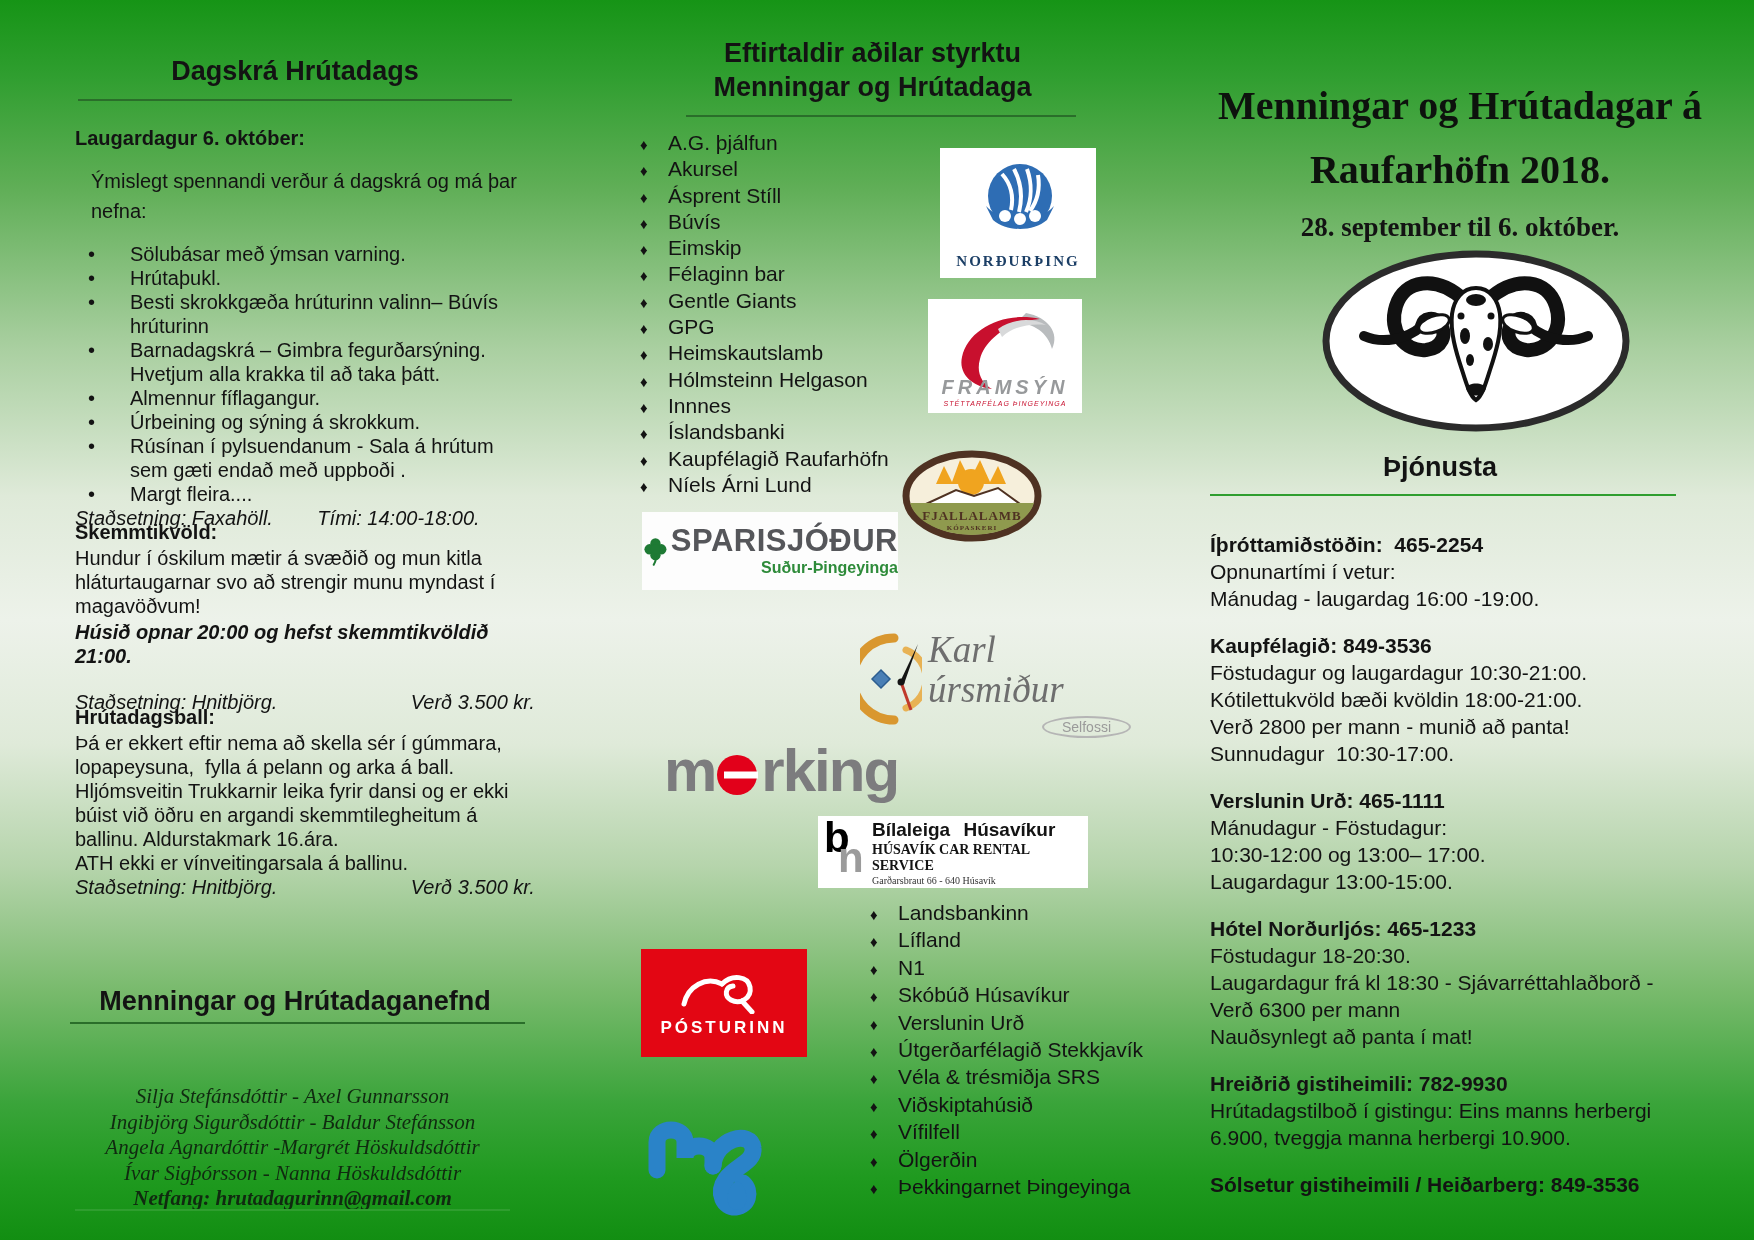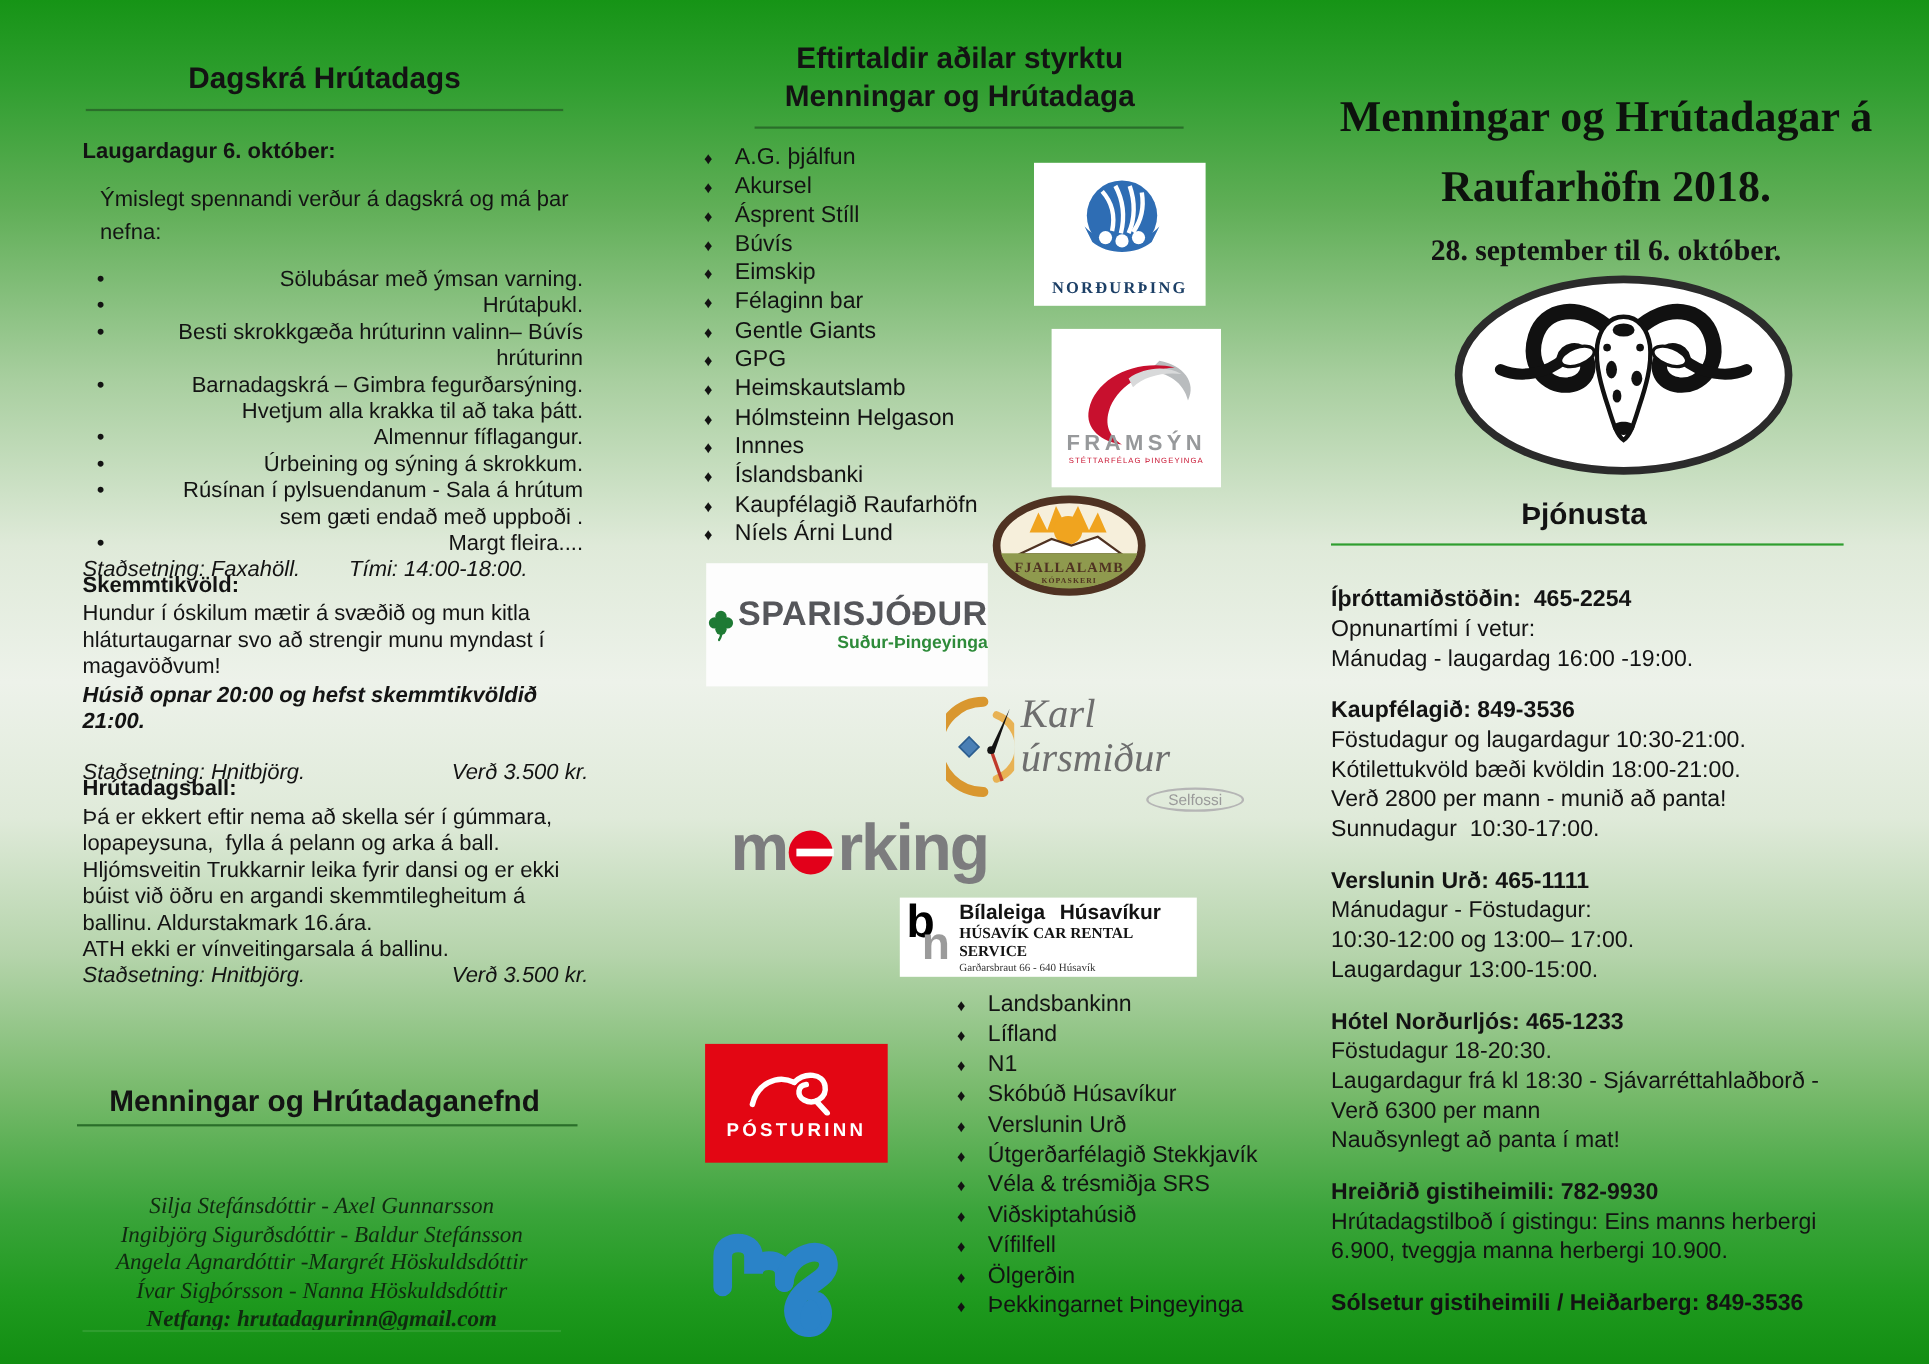--- a/index.html
+++ b/index.html
@@ -21,21 +21,21 @@
   .rule.bright{background:#2f9e2f;}
 
   
   .left-title{left:60px;top:56px;width:470px;text-align:center;font-size:27px;font-weight:bold;}
   .block{left:75px;width:462px;font-size:20px;line-height:24px;}
   .blk-a{top:126px;}
   .blk-b{top:520px;}
   .blk-c{top:705px;}
   .b-head{font-weight:bold;margin:0 0 6px 0;}
   .intro{line-height:30px;width:450px;margin:16px;}
-  ul.dotlist{margin:4px 0 0 0;padding:0 0 0 55px;list-style:none;width:400px;text-align:right;}
+  ul.dotlist{margin:4px 0 0 0;padding:0 0 0 55px;list-style:none;width:400px;}
   ul.dotlist li{position:relative;}
   ul.dotlist li::before{content:"•";position:absolute;left:-42px;}
   .ital{font-style:italic;}
   .bold-ital{font-weight:bold;font-style:italic;}
   .loc-line{margin-top:0;}
   .gap-top{margin-top:22px;}
   .committee-title{left:60px;top:986px;width:470px;text-align:center;font-size:27px;font-weight:bold;}
   .names{left:60px;top:1084px;width:465px;text-align:center;
          font-family:"Liberation Serif",serif;font-style:italic;
          font-size:21px;line-height:25.5px;color:#102a10;}
@@ -44,23 +44,23 @@
   
   .mid-title{left:600px;top:36px;width:545px;text-align:center;font-size:27px;font-weight:bold;line-height:34px;}
   ul.diamondlist{position:absolute;margin:0;padding:0 0 0 40px;list-style:none;font-size:21px;}
   ul.diamondlist li{position:relative;}
   ul.diamondlist li::before{content:"♦";position:absolute;left:-28px;font-size:15px;top:2px;}
   .list1{left:628px;top:130px;width:330px;line-height:26.3px;}
   .list2{left:858px;top:899px;width:320px;line-height:27.4px;}
 
   .logo-card{position:absolute;background:#fff;display:flex;flex-direction:column;align-items:center;justify-content:center;}
   .logo-nordurthing{left:940px;top:148px;width:156px;height:130px;}
-  .logo-framsyn{left:956px;top:299px;width:154px;height:144px;}
+  .logo-framsyn{left:928px;top:299px;width:154px;height:114px;font-style:italic;}
   .logo-fjallalamb{left:900px;top:450px;width:144px;height:92px;}
-  .logo-sparisjodur{left:642px;top:512px;width:256px;height:112px;background:#fdfdfd;
+  .logo-sparisjodur{left:642px;top:512px;width:256px;height:78px;background:#fdfdfd;
       display:flex;flex-direction:row;align-items:center;justify-content:flex-start;padding:0;}
   .spar-text{margin-left:2px;}
   .spar-main{font-size:31px;font-weight:bold;color:#55565a;letter-spacing:0.5px;line-height:32px;}
   .spar-sub{font-size:16px;font-weight:bold;color:#2e8b3a;text-align:right;margin-top:2px;}
   .logo-karl{left:860px;top:630px;width:255px;height:104px;display:flex;align-items:flex-start;}
   .karl-text{font-family:"Liberation Serif",serif;font-style:italic;color:#6e6e6e;font-size:37px;line-height:40px;margin-left:6px;}
   .karl-sub{display:inline-block;border:2px solid #b5b5b5;border-radius:50%;padding:1px 18px;
             font-size:14px;color:#9a9a9a;font-family:"Liberation Sans",sans-serif;font-style:normal;margin-left:120px;margin-top:6px;}
   .logo-merking{left:664px;top:736px;width:235px;height:70px;display:flex;align-items:center;}
   .merking-txt{font-size:60px;font-weight:bold;color:#7c7c7e;letter-spacing:-2px;line-height:60px;}

